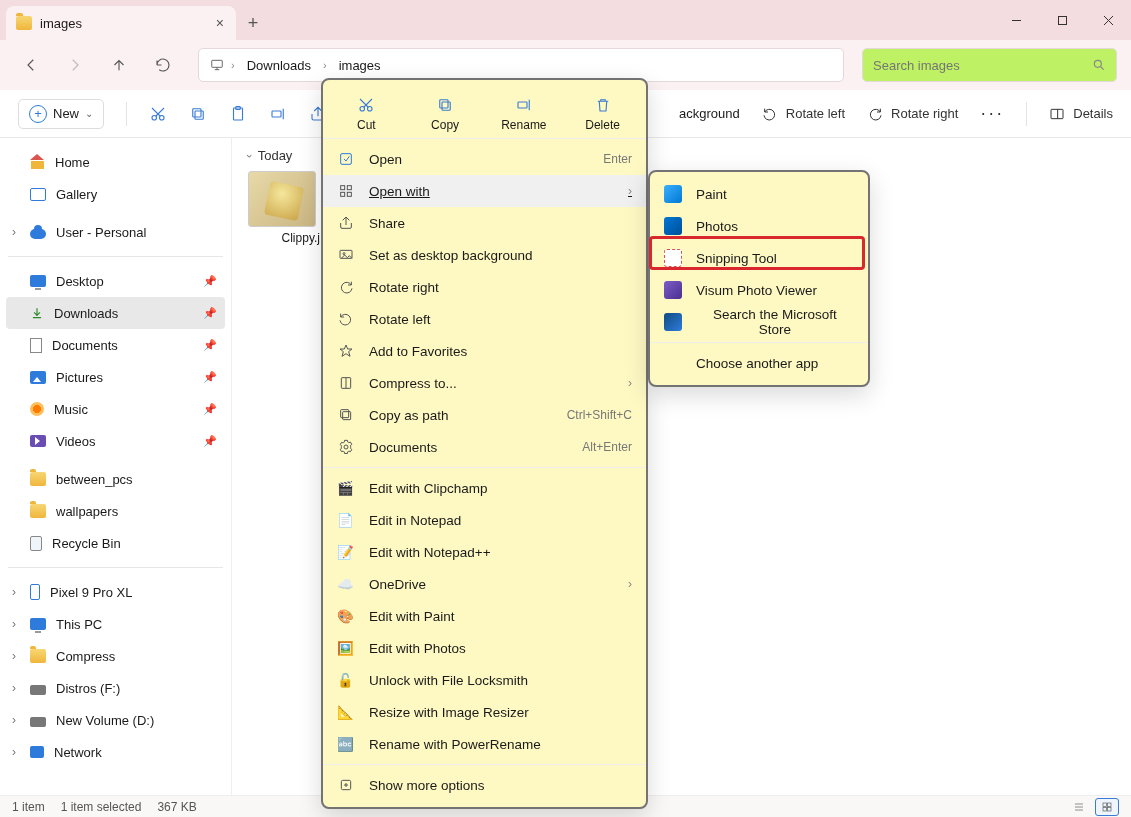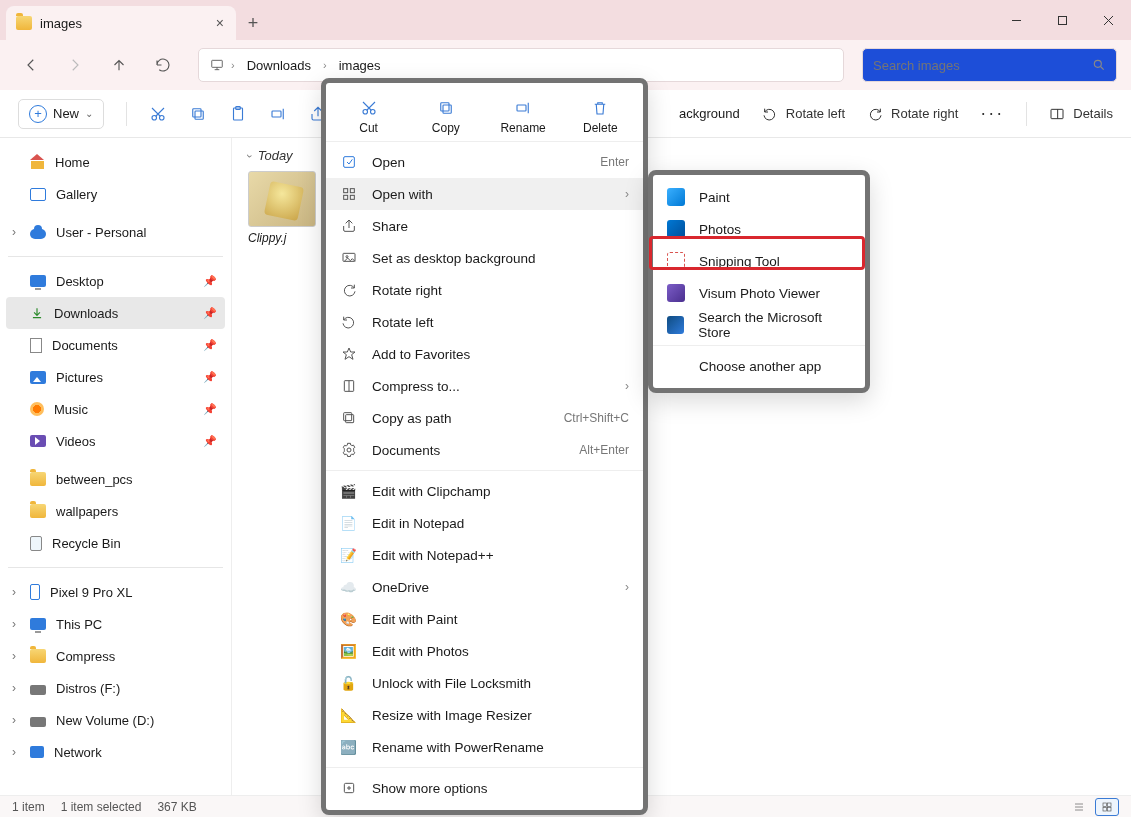--- a/index.html
+++ b/index.html
@@ -17,21 +17,21 @@
 .win-btn svg { width:11px; height:11px; }
 
 
 .navrow { height: 50px; background:#fbf1f2; display:flex; align-items:center; padding: 0 14px; gap: 10px; }
 .nav-icon-btn { width: 34px; height: 34px; display:flex; align-items:center; justify-content:center; border-radius:4px; }
 .nav-icon-btn svg { width:18px; height:18px; stroke:#555; fill:none; stroke-width:1.5; }
 .nav-icon-btn.disabled svg { stroke:#bbb; }
 .breadcrumb { flex:1; background:#fff; border:1px solid #e5d8da; border-radius:5px; height:34px; display:flex; align-items:center; padding:0 10px; gap: 6px; margin: 0 8px;}
 .bc-sep { color:#888; font-size:11px; }
 .bc-item { padding:0 6px; }
-.searchbox { width: 255px; height:34px; background:#1d4ed8; border:1px solid #e5d8da; border-radius:5px; display:flex; align-items:center; padding:0 10px; color:#888;gap:6px; }
+.searchbox { width: 255px; height:34px; background:#bef264; border:1px solid #e5d8da; border-radius:5px; display:flex; align-items:center; padding:0 10px; color:#888;gap:6px; }
 .searchbox input { border:none; outline:none; flex:1; font-size:13px; background:transparent;}
 .search-icon { width:14px; height:14px; }
 
 
 .toolbar { height: 48px; background:#fff; border-bottom:1px solid #e8e8e8; display:flex; align-items:center; padding: 0 18px; gap: 22px; }
 .tb-new { display:flex; align-items:center; gap:6px; border:1px solid #ddd; border-radius:5px; padding:5px 10px;}
 .tb-plus { width:18px; height:18px; border:1.5px solid #2f7bdc; border-radius:50%; display:flex; align-items:center; justify-content:center; color:#2f7bdc; font-size:13px; line-height:1;}
 .tb-chev { font-size:10px; color:#666;}
 .tb-sep { width:1px; height:24px; background:#e3e3e3; }
 .tb-icon { width:18px; height:18px; }
@@ -69,37 +69,37 @@
 .icon-net{width:14px;height:12px;background:#2f7bdc;border-radius:2px;position:relative;}
 .icon-home{width:15px;height:14px;position:relative;}
 .icon-home::before{content:"";position:absolute;bottom:0;left:1px;width:13px;height:8px;background:#f0b63b;}
 .icon-home::after{content:"";position:absolute;top:-1px;left:0;border-left:7.5px solid transparent;border-right:7.5px solid transparent;border-bottom:6px solid #d9534f;}
 .icon-gallery{width:16px;height:13px;border:1.5px solid #2f7bdc;border-radius:2px;position:relative;}
 .icon-cloud{width:16px;height:10px;background:#2f7bdc;border-radius:6px;position:relative;margin-top:3px;}
 .icon-cloud::before{content:"";position:absolute;top:-4px;left:4px;width:8px;height:8px;background:#2f7bdc;border-radius:50%;}
 .icon-phone{width:10px;height:16px;border:1.5px solid #2f7bdc;border-radius:2px;}
 
 
-.content { flex:1; padding:10px 16px; position:relative;font-style:italic;}
+.content { flex:1; padding:10px 16px; position:relative;}
 .group-hdr { color:#333; font-size:13px; display:flex; align-items:center; gap:6px; margin-bottom:8px;}
 .group-hdr .exp { font-size:11px; color:#777; transform:rotate(90deg); display:inline-block;}
-.thumb { width:72px; text-align:left;}
+.thumb { width:72px; text-align:right;}
 .thumb-img { width:68px; height:56px; background:linear-gradient(135deg,#e8d9a8,#c9b582); border-radius:3px; border:1px solid #ccc; margin-bottom:4px; position:relative; overflow:hidden;}
 .thumb-img::after{content:"";position:absolute;left:18px;top:12px;width:34px;height:34px;background:radial-gradient(circle at 40% 30%,#f5e79c,#caa448);border-radius:4px;transform:rotate(12deg);}
 .thumb-name { font-size:12px; white-space:nowrap; overflow:hidden; text-overflow:ellipsis;}
 
 
-.ctx { position:absolute; background:#ffffff; border:5px solid #737373; border-radius:8px; box-shadow:0 8px 24px rgba(0,0,0,0.15); padding:6px 0; z-index:50;}
+.ctx { position:absolute; background:#fef9c3; border:2px solid #737373; border-radius:8px; box-shadow:0 8px 24px rgba(0,0,0,0.15); padding:6px 0; z-index:50;text-align:center;}
 .ctx-main { left:321px; top:78px; width:327px; z-index: 40;}
 .ctx-sub { left:648px; top:170px; width:222px; z-index: 60;}
 .ctx-toprow { display:flex; justify-content:space-around; padding:6px 4px 2px; border-bottom:1px solid #eee; margin-bottom:4px;}
 .ctx-topitem { display:flex; flex-direction:column; align-items:center; gap:4px; font-size:12px; width:60px; padding:4px 0; border-radius:4px;}
 .ctx-topitem svg{width:18px;height:18px;stroke:#3a7bd5;fill:none;stroke-width:1.5;}
 .ctx-item { display:flex; align-items:center; height:32px; padding:0 14px; gap:14px; font-size:13.5px;}
-.ctx-item:hover, .ctx-item.hover { background:#f0f0f0;}
+.ctx-item:hover, .ctx-item.hover { background:#f0f0f0;text-decoration:underline;}
 .ctx-item .shortcut { margin-left:auto; color:#777; font-size:12px;}
 .ctx-item .arrow { margin-left:auto; color:#888; font-size:12px;}
 .ctx-sep { height:1px; background:#eee; margin:4px 0;}
 .ctx-icon{width:18px;height:18px;display:flex;align-items:center;justify-content:center;}
 .ctx-icon svg{width:16px;height:16px;stroke:#555;fill:none;stroke-width:1.5;}
 .ctx-icon.color svg{stroke:#2f7bdc;}
 .app-icon{width:18px;height:18px;border-radius:3px;}
 .app-paint{background:linear-gradient(135deg,#3ab0ff,#0078d4);}
 .app-photos{background:linear-gradient(135deg,#0078d4,#004e9a);}
 .app-snip{background:#fff;border:1.5px dashed #d9534f;}

